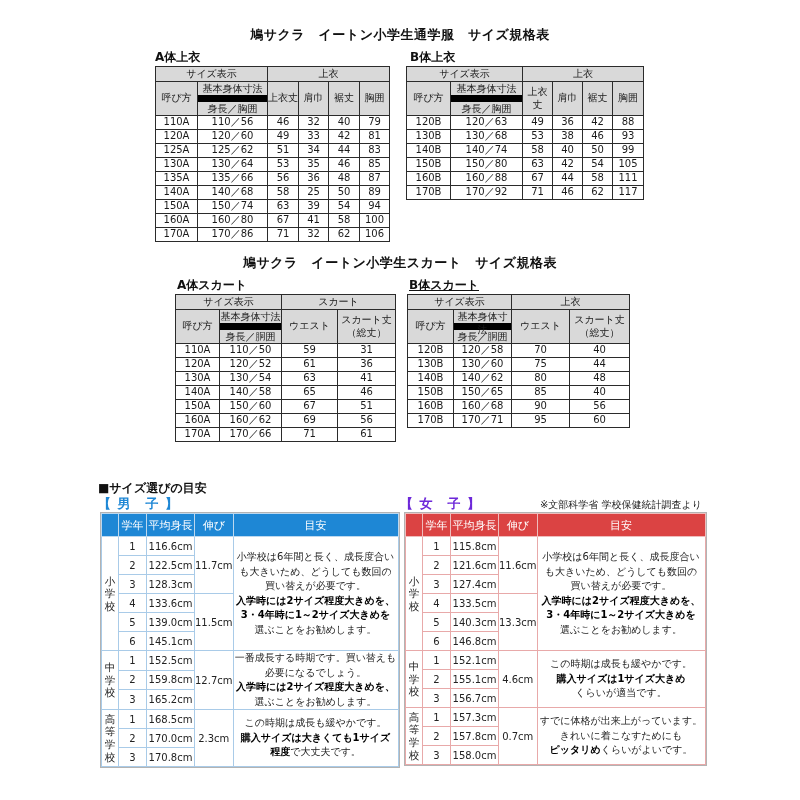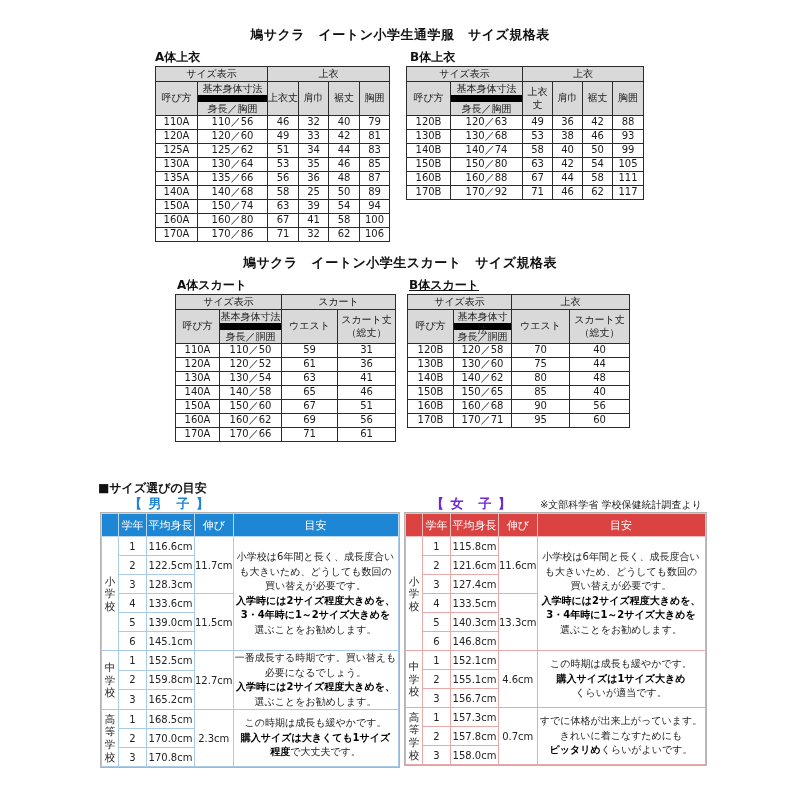--- a/index.html
+++ b/index.html
@@ -38,21 +38,21 @@
   .girls th { background:#db4343; border-color:#efbcbc; }
   .guide-table td { height:18px; color:#222; }
   .school-cell { white-space:pre-line; line-height:1.2; font-size:10.5px; }
   .guide-cell {
     text-align:left; padding:2px 7px; white-space:pre-line;
     line-height:1.45; font-size:10px; color:#111;
   }
   .guide-cell .b { font-weight:bold; color:#000; }
 
   .section-title { position:absolute; font-size:12px; font-weight:bold; color:#111; }
-  .gender-label { position:absolute; font-size:13px; font-weight:bold; letter-spacing:1px;margin-left:31px; }
+  .gender-label { position:absolute; font-size:13px; font-weight:bold; letter-spacing:1px; }
   .gender-label.boys-c { color:#1e87d5; }
   .gender-label.girls-c { color:#6d28d9; }
   .survey-note { position:absolute; font-size:10px; color:#222; text-align:right; }
 </style>
 </head>
 <body>
 
 <div class="page">
 
   <div class="doc-title" style="top:26px;">鳩サクラ　イートン小学生通学服　サイズ規格表</div>

